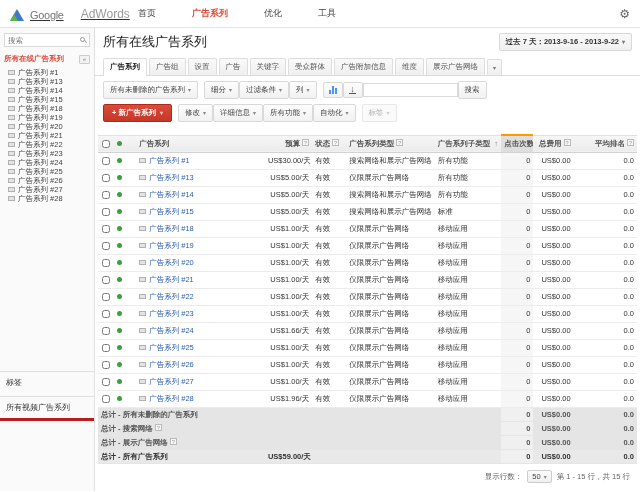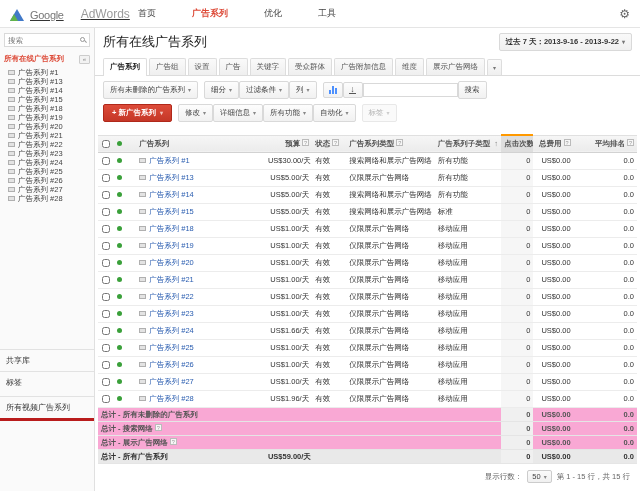--- a/index.html
+++ b/index.html
@@ -80,21 +80,21 @@
   thead th.sorted { background:#dedede; border-top:2px solid #f90; }
   th.num, td.num { text-align:right; }
   th.c-sort { text-align:center; color:#777; padding:3px 0; }
   td { border-bottom:1px solid #ececec; padding:3px 3px; white-space:nowrap; overflow:hidden; line-height:10px; }
   td.c-check, th.c-check { padding:2px 2px 2px 4px; }
   td.sorted-col { background:#f6f6f6; }
   input[type="checkbox"] { width:8px; height:8px; margin:0; vertical-align:middle; }
   .dot { width:5px; height:5px; border-radius:50%; background:#3aa03a; display:inline-block; }
   .camp-link { color:#2a5db0; cursor:pointer; }
   td .camp-ico { margin-right:3px; vertical-align:0.5px; }
-  tr.total td { background:#f9a8d4; color:#555; font-weight:bold; padding:2px 3px; border-bottom:1px solid #e5e5e5; line-height:9px; }
+  tr.total td { background:#e5e5e5; color:#555; font-weight:bold; padding:2px 3px; border-bottom:1px solid #e5e5e5; line-height:9px; }
   tr.total td.sorted-col { background:#f0f0f0; }
   tr.total-all td { background:#e9e9e9; color:#333; }
   .help { display:inline-block; border:1px solid #bbb; background:#f7f7f7; color:#999; font-size:5.5px; width:7px; height:7px; line-height:6px; text-align:center; margin-left:2px; vertical-align:1px; font-weight:normal; cursor:pointer; }
 
   
   .pagination { display:flex; justify-content:flex-end; align-items:center; gap:5px; padding:6px 10px; font-size:7.5px; color:#666; }
   .rows-select { border:1px solid #ccc; background:linear-gradient(#fbfbfb,#f0f0f0); font-size:7.5px; padding:1px 4px; border-radius:2px; cursor:pointer; color:#444; }
   .rows-select .caret { font-size:6px; color:#888; margin-left:3px; }
 
   
@@ -143,21 +143,20 @@
         <li class="camp-item"><span class="camp-ico"></span>广告系列 #21</li>
         <li class="camp-item"><span class="camp-ico"></span>广告系列 #22</li>
         <li class="camp-item"><span class="camp-ico"></span>广告系列 #23</li>
         <li class="camp-item"><span class="camp-ico"></span>广告系列 #24</li>
         <li class="camp-item"><span class="camp-ico"></span>广告系列 #25</li>
         <li class="camp-item"><span class="camp-ico"></span>广告系列 #26</li>
         <li class="camp-item"><span class="camp-ico"></span>广告系列 #27</li>
         <li class="camp-item"><span class="camp-ico"></span>广告系列 #28</li>
       </ul>
     <div class="side-sections">
-        <div class="side-section">共享库</div>
         <div class="side-section">标签</div>
         <div class="side-section last">所有视频广告系列</div>
       </div>
   </div>
 
   <div class="main">
 
     <div class="page-header">
       <div class="page-title">所有在线广告系列</div>
       <div class="date-btn">

